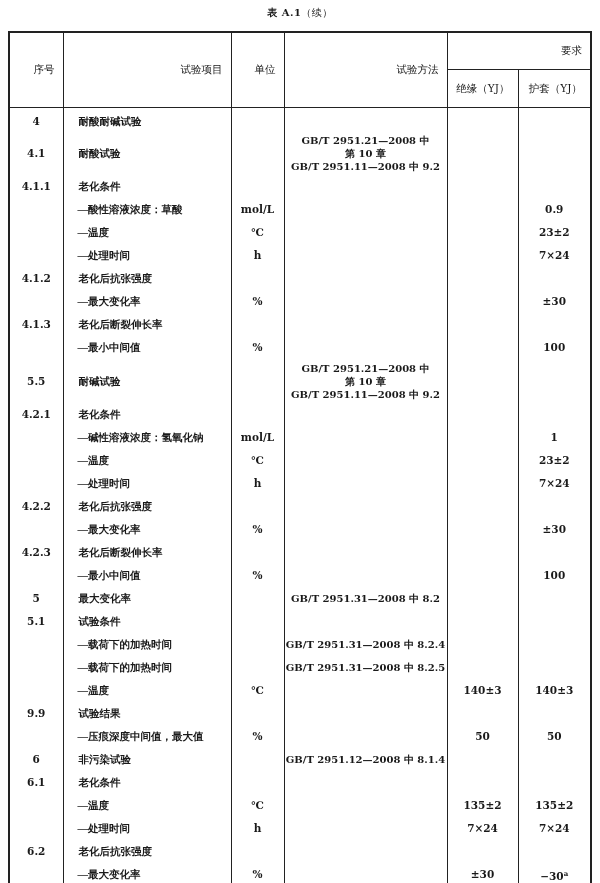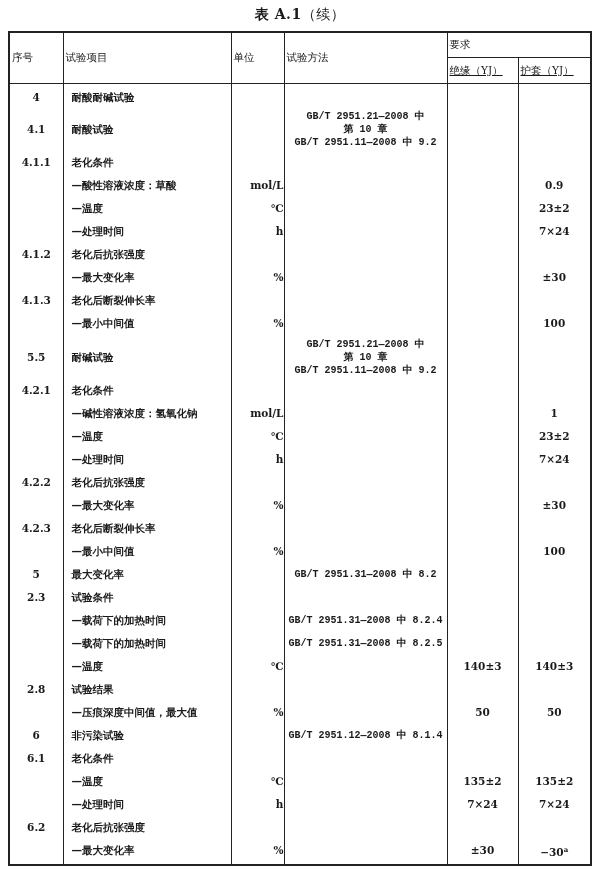--- a/index.html
+++ b/index.html
@@ -3,57 +3,57 @@
 <meta charset="utf-8">
 <style>
   html, body { margin: 0; padding: 0; background: #ffffff; }
   body {
     width: 600px; height: 883px; position: relative; overflow: hidden;
     font-family: "DejaVu Serif", "Liberation Serif", serif;
     color: #1a1a1a;
   }
   .caption {
     position: absolute; top: 6px; left: 0; width: 600px; text-align: center;
-    font-size: 14px; font-weight: bold; letter-spacing: 0.5px;
+    font-size: 10px; font-weight: bold; letter-spacing: 0.5px;
   }
   .caption .cont { font-weight: normal; }
   table.spec {
     position: absolute; top: 31px; left: 8px;
     width: 582px; border-collapse: collapse; table-layout: fixed;
     border: 2px solid #222;
     font-size: 10.5px;
   }
   table.spec col.c1 { width: 54px; }
   table.spec col.c2 { width: 168px; }
   table.spec col.c3 { width: 53px; }
   table.spec col.c4 { width: 163px; }
   table.spec col.c5 { width: 71px; }
   table.spec col.c6 { width: 73px; }
   thead th {
-    font-weight: normal; border: 1px solid #222; text-align: left;
-    padding: 2px; font-size: 10.5px;
+    font-weight: normal; border: 1px solid #222; text-align: right;
+    padding: 8px; font-size: 10.5px;
   }
   thead tr.h1 th { height: 20px; }
-  thead tr.h2 th { height: 21px; text-decoration: underline; }
+  thead tr.h2 th { height: 21px; }
   thead th.span2 { height: 42px; }
   thead { border-bottom: 1.5px solid #222; }
   tbody td {
     border-left: 1px solid #222; border-right: 1px solid #222;
     border-top: none; border-bottom: none;
     padding: 0; height: 23px; vertical-align: middle; text-align: center;
     line-height: 13px;
   }
   tbody tr.first td { padding-top: 4px; height: 19px; }
   tbody tr.tall td { height: 44px; }
   tbody tr.last td { padding-bottom: 2px; }
   td.no { font-weight: bold; }
-  td.item { text-align: left; padding-left: 8px; font-weight: bold; white-space: nowrap; }
-  td.item.sub { padding-left: 8px; }
-  td.unit { font-weight: bold; text-align: right; }
-  td.method { font-weight: bold; font-size: 10px; line-height: 13px; font-family: Liberation Mono, monospace; }
+  td.item { text-align: left; padding-left: 15px; font-weight: bold; white-space: nowrap; }
+  td.item.sub { padding-left: 14px; font-family: Liberation Serif, serif; }
+  td.unit { font-weight: bold; }
+  td.method { font-weight: bold; font-size: 10px; line-height: 13px; }
   td.req { font-weight: bold; }
   sup.note { font-size: 7px; vertical-align: 4px; }
 </style>
 </head>
 <body>
 
 <div class="caption">
   <span>表 A.1</span><span class="cont">（续）</span>
 </div>
 
@@ -242,21 +242,21 @@
       </tr>
       <tr>
         <td class="no">5</td>
         <td class="item">最大变化率</td>
         <td class="unit"></td>
         <td class="method">GB/T 2951.31—2008 中 8.2</td>
         <td class="req"></td>
         <td class="req"><span></span></td>
       </tr>
       <tr>
-        <td class="no">2.3</td>
+        <td class="no">5.1</td>
         <td class="item">试验条件</td>
         <td class="unit"></td>
         <td class="method"></td>
         <td class="req"></td>
         <td class="req"><span></span></td>
       </tr>
       <tr>
         <td class="no"></td>
         <td class="item sub">—载荷下的加热时间</td>
         <td class="unit"></td>
@@ -274,21 +274,21 @@
       </tr>
       <tr>
         <td class="no"></td>
         <td class="item sub">—温度</td>
         <td class="unit">℃</td>
         <td class="method"></td>
         <td class="req">140±3</td>
         <td class="req"><span>140±3</span></td>
       </tr>
       <tr>
-        <td class="no">2.8</td>
+        <td class="no">9.9</td>
         <td class="item">试验结果</td>
         <td class="unit"></td>
         <td class="method"></td>
         <td class="req"></td>
         <td class="req"><span></span></td>
       </tr>
       <tr>
         <td class="no"></td>
         <td class="item sub">—压痕深度中间值，最大值</td>
         <td class="unit">%</td>

